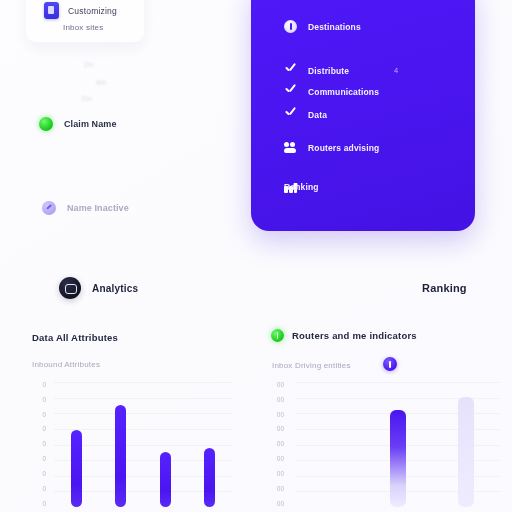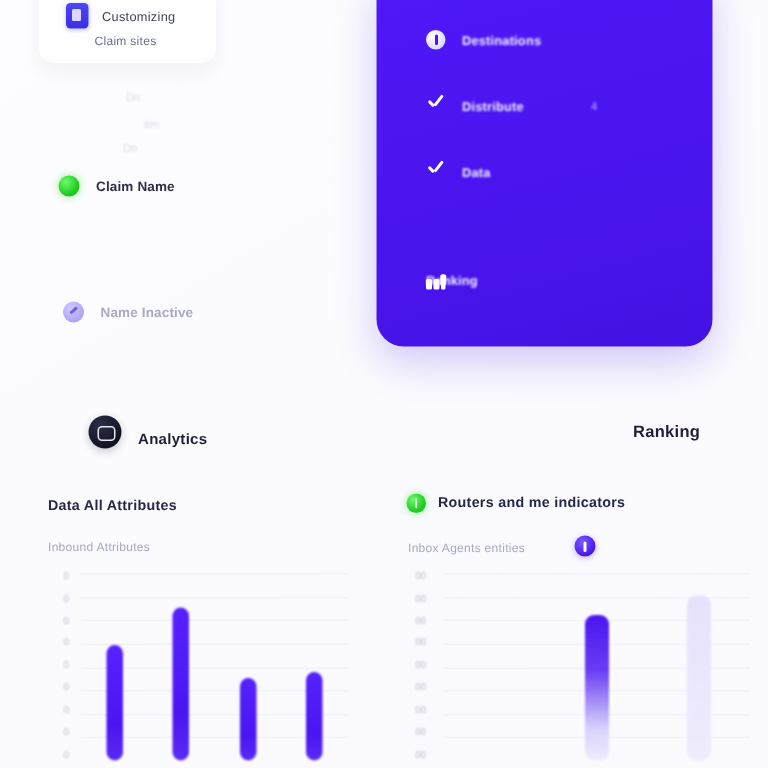--- a/index.html
+++ b/index.html
@@ -147,21 +147,21 @@
   .pp-trail {
     position: absolute; font-size: 7.5px; color: #cfc4ff;
     filter: blur(.7px); opacity: .85;
   }
 
   
   .panel-left  { position: absolute; left: 0;   top: 255px; width: 256px; height: 257px; }
   .panel-right { position: absolute; left: 256px; top: 255px; width: 256px; height: 257px; }
 
   .sec-head {
-    position: absolute; display: flex; align-items: flex-end; gap: 11px; padding-left: 26px;
+    position: absolute; display: flex; align-items: center; gap: 11px; padding-left: 26px;
   }
   .round-ic {
     width: 22px; height: 22px; border-radius: 50%;
     background: radial-gradient(circle at 36% 30%,#2b2f48,#10121f 75%);
     position: relative; flex: 0 0 auto;
     box-shadow: 0 2px 6px rgba(20,20,45,.22);
   }
   .round-ic::after {
     content: ""; position: absolute; left: 6px; top: 7px;
     width: 10px; height: 8px; border: 1.4px solid #e6e6f2;
@@ -244,21 +244,21 @@
 <div id="app">
 
   <div class="left-top">
     <div class="ghost-card"></div>
 
     <div class="lt-row" style="left:44px; top:2px;">
       <span class="sq-icon"></span>
       <span class="lt-label">Customizing</span>
     </div>
     <div class="lt-row" style="left:63px; top:23px;">
-      <span class="lt-label sub">Claim sites</span>
+      <span class="lt-label sub">Inbox sites</span>
     </div>
 
     <div class="faint-block">
       <span class="faint-line" style="left:84px; top:60px;">Dn</span>
       <span class="faint-line" style="left:96px; top:78px;">itm</span>
       <span class="faint-line" style="left:82px; top:94px;">Dn</span>
     </div>
 
     <div class="status-row" style="left:39px; top:117px;justify-content:space-between;">
       <span class="dot green"></span>
@@ -275,26 +275,34 @@
       <span class="pp-ic badge"></span>
       <span class="pp-label">Destinations</span>
     </div>
 
     <div class="pp-item" style="left:33px; top:78px;">
       <span class="pp-ic check"></span>
       <span class="pp-label">Distribute</span>
     </div>
     <span class="pp-trail" style="left:143px; top:80px;">4</span>
 
+    <div class="pp-item" style="left:33px; top:99px;">
+      <span class="pp-ic check"></span>
+      <span class="pp-label">Communications</span>
+    </div>
 
     <div class="pp-item" style="left:33px; top:122px;">
       <span class="pp-ic check"></span>
       <span class="pp-label">Data</span>
     </div>
 
+    <div class="pp-item" style="left:33px; top:155px;">
+      <span class="pp-ic group"></span>
+      <span class="pp-label">Routers advising</span>
+    </div>
 
     <div class="pp-item" style="left:33px; top:196px;">
       <span class="pp-ic chart"></span>
       <span class="pp-label">Ranking</span>
     </div>
   </div>
 
   <div class="panel-left">
     <div class="sec-head" style="left:33px; top:22px;">
       <span class="round-ic"></span>
@@ -344,21 +352,21 @@
       </div>
     </div>
   </div>
 
   <div class="panel-right">
     <span class="sec-title plain" style="position:absolute; left:166px; top:27px;">Ranking</span>
 
     <span class="green-head-dot" style="left:15px; top:74px;"></span>
     <span class="blk-head" style="left:36px; top:75px;">Routers and me indicators</span>
 
-    <span class="blk-sub" style="left:16px; top:106px;">Inbox Agents entities</span>
+    <span class="blk-sub" style="left:16px; top:106px;">Inbox Driving entities</span>
     <span class="mini-badge" style="left:127px; top:102px;"></span>
 
     <div class="chart" style="left:14px; top:127px; width:230px; height:125px;">
       <div class="axis-ticks">
         <span class="tick">00</span>
         <span class="tick">00</span>
         <span class="tick">00</span>
         <span class="tick">00</span>
         <span class="tick">00</span>
         <span class="tick">00</span>

